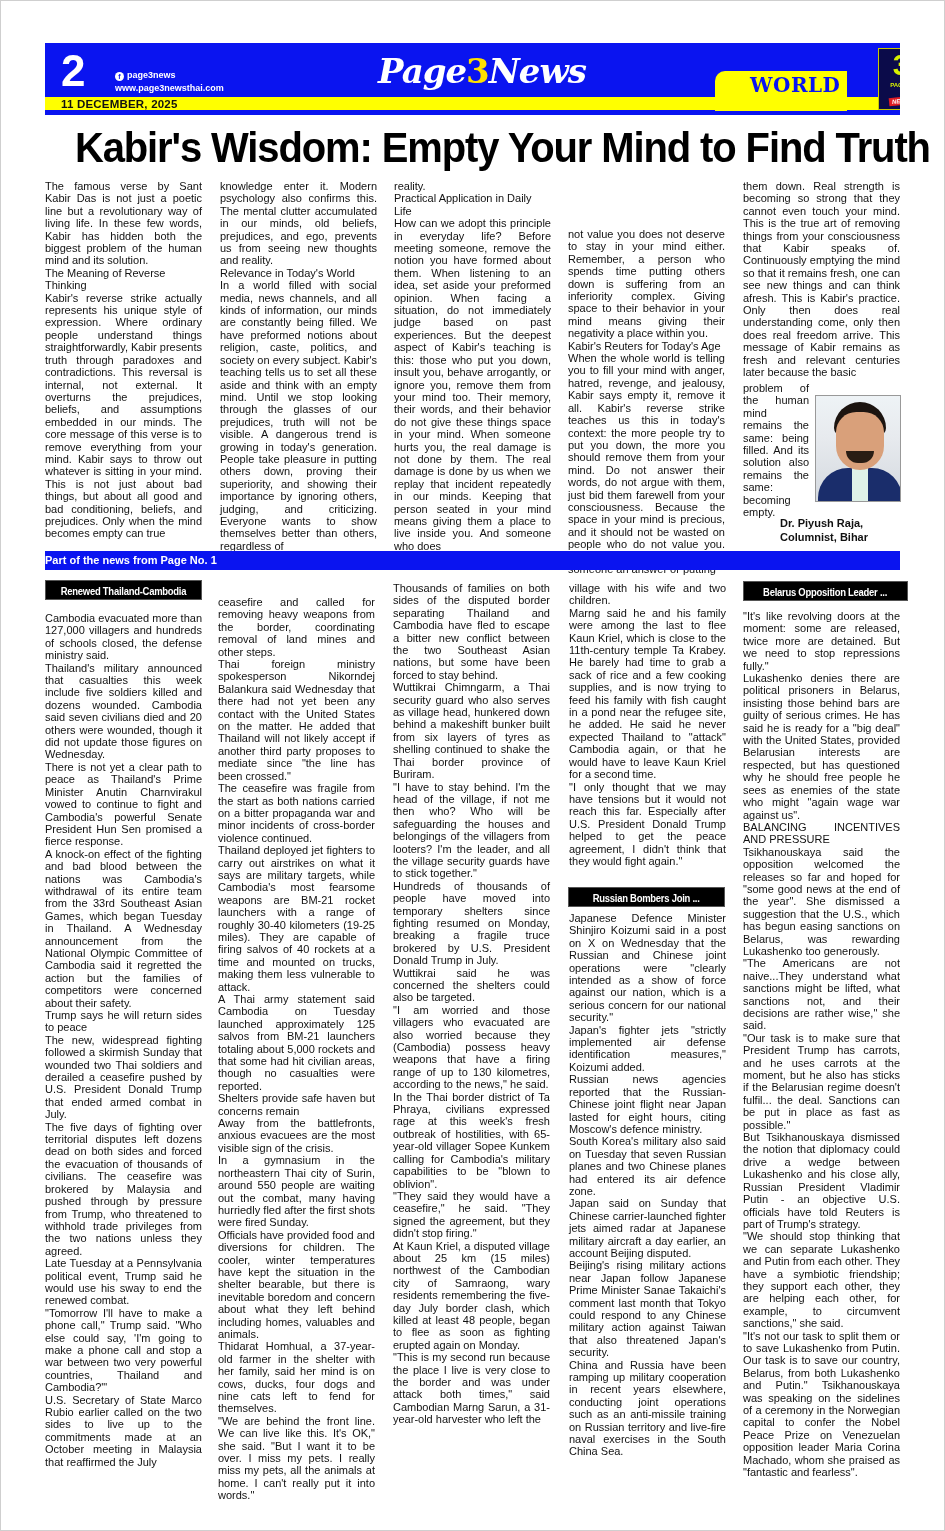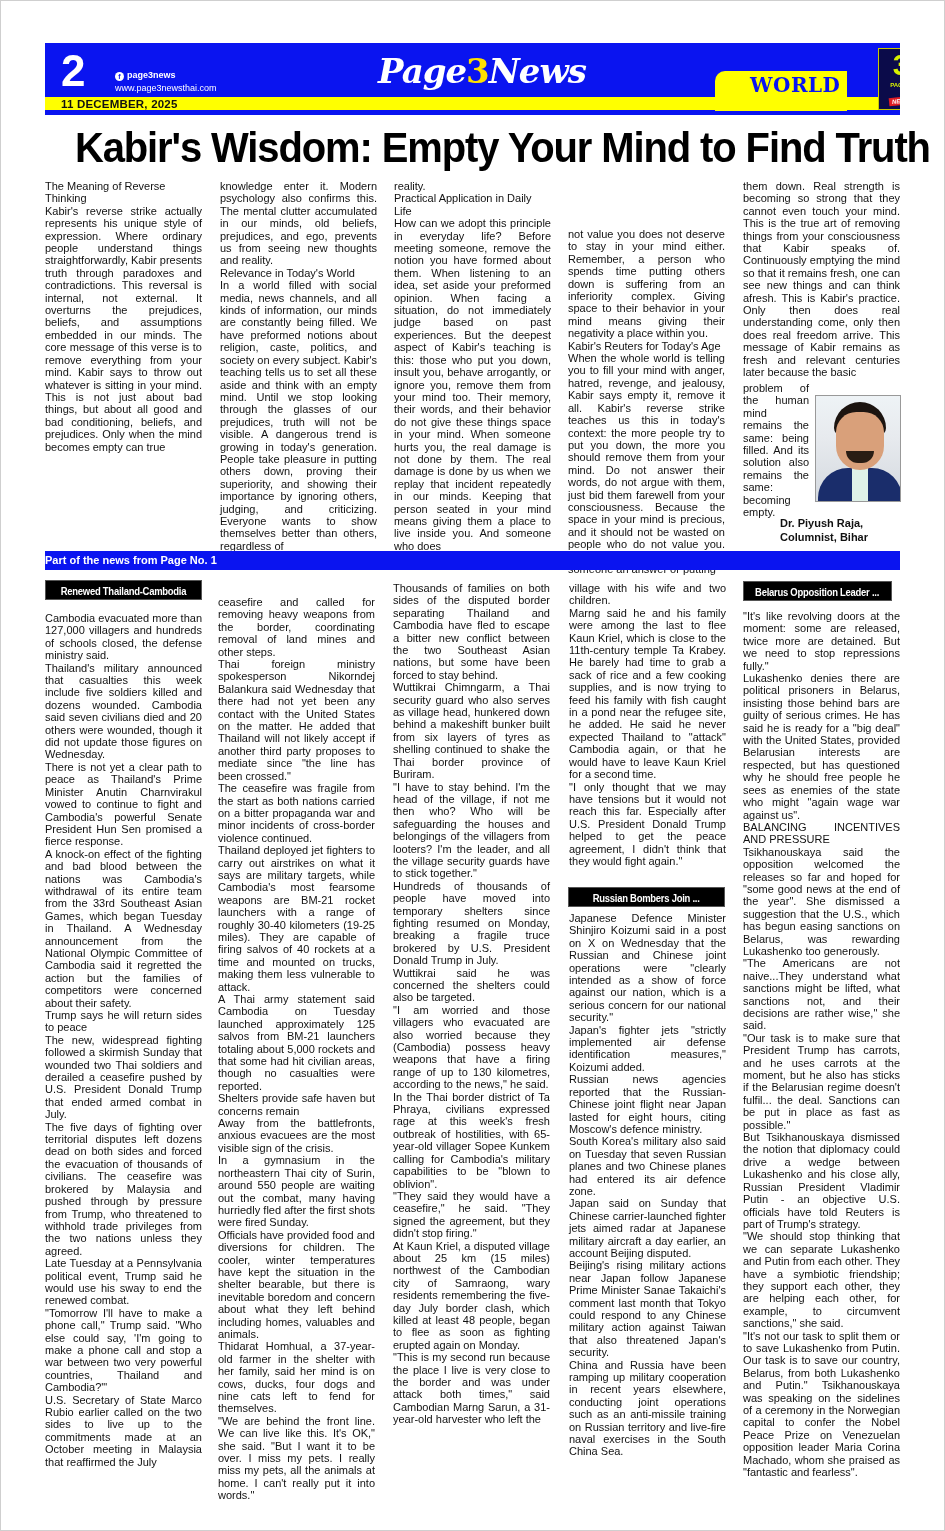--- a/index.html
+++ b/index.html
@@ -7,21 +7,21 @@
   body { position: relative; font-family: "Liberation Sans", sans-serif; color: #111; }
   .page-border { position: absolute; left: 0; top: 0; width: 945px; height: 1531px; border: 1px solid #cfcfcf; pointer-events: none; }
 
   
   .masthead { position: absolute; left: 45px; top: 43px; width: 855px; height: 72px; background: #0a14f0; overflow: hidden; }
   .mh-yellow-bottom { position: absolute; left: 0; top: 54px; width: 855px; height: 13px; background: #ffff00; }
   .world-tab { position: absolute; left: 670px; top: 28px; width: 132px; height: 40px; background: #ffff00; border-top-left-radius: 10px; }
   .page-num { position: absolute; left: 16px; top: 4px; font-size: 44px; font-weight: bold; color: #fff; line-height: 48px; }
   .mh-social { position: absolute; left: 70px; top: 26px; font-size: 9px; font-weight: bold; color: #fff; line-height: 12px; }
   .mh-social .glyph { display: inline-block; width: 9px; height: 9px; border-radius: 50%; background: #fff; color: #0a14f0; font-size: 7px; text-align: center; line-height: 9px; margin-right: 3px; vertical-align: -1px; }
-  .mh-url { position: absolute; left: 70px; top: 40px; font-size: 9px; font-weight: normal; color: #fff; }
+  .mh-url { position: absolute; left: 70px; top: 40px; font-size: 9px; font-weight: bold; color: #fff; }
   .mh-date { position: absolute; left: 16px; top: 55px; font-size: 11.5px; font-weight: bold; color: #111; line-height: 12px; letter-spacing: 0.2px; }
   .logo { position: absolute; left: 333px; top: 8px; font-family: "DejaVu Serif", serif; font-weight: bold; font-size: 34px; color: #fff; letter-spacing: -1px; line-height: 40px; font-style: italic; }
   .logo .three { color: #ffe000; font-style: normal; }
   .world-label { position: absolute; left: 705px; top: 30px; font-family: "DejaVu Serif", serif; font-weight: bold; font-size: 20px; color: #0a14f0; letter-spacing: 0.5px; }
   .badge { position: absolute; left: 833px; top: 5px; width: 46px; height: 62px; background: #0b0b4a; border: 1px solid #c9c900; text-align: center; }
   .badge .b3 { font-size: 30px; font-weight: bold; color: #d7f000; line-height: 32px; }
   .badge .bp { font-size: 6px; font-weight: bold; color: #d7f000; line-height: 8px; }
   .badge .bn { display: inline-block; background: #e01c24; color: #fff; font-size: 6px; font-weight: bold; font-style: italic; padding: 1px 3px; transform: rotate(-6deg); margin-top: 2px; }
 
   
@@ -45,21 +45,21 @@
   .photo .shirt { position: absolute; left: 36px; top: 72px; width: 16px; height: 36px; background: #dff1e8; }
   .byline { position: absolute; left: 780px; top: 516px; width: 120px; text-align: left; font-size: 11px; font-weight: bold; line-height: 14px; }
 
   
   .cont-bar { position: absolute; left: 45px; top: 551px; width: 855px; height: 19px; background: #0a14f0; color: #fff; font-size: 11px; font-weight: bold; line-height: 19px; text-align: left; }
 
   
   .sect { position: absolute; height: 20px; background: #000; color: #fff; font-size: 11px; font-weight: bold; line-height: 20px; text-align: center; transform-origin: left; letter-spacing: -0.3px; border: 1px solid #555; }
   .sect span { display: inline-block; transform: scaleX(0.86); }
   .s-thai { left: 45px; top: 580px; width: 157px; }
-  .s-bel { left: 743px; top: 581px; width: 149px; text-decoration: underline; }
+  .s-bel { left: 743px; top: 581px; width: 165px; text-decoration: underline; }
   .s-rus { left: 568px; top: 887px; width: 157px; }
 
   .n1 { left: 45px; top: 612px; width: 157px; }
   .n2 { left: 218px; top: 596px; width: 157px; }
   .n3 { left: 393px; top: 582px; width: 157px; }
   .n4 { left: 569px; top: 582px; width: 157px; }
   .n4b { left: 569px; top: 912px; width: 157px; }
   .n5 { left: 743px; top: 610px; width: 157px; }
 </style>
 </head>
@@ -83,20 +83,21 @@
   <div class="badge">
     <div class="b3">3</div>
     <div class="bp">PAGE 3</div>
     <div class="bn">NEWS</div>
   </div>
 </div>
 
 <div class="headline">Kabir's Wisdom: Empty Your Mind to Find Truth</div>
 
 <div class="col a1">
+    <p>The famous verse by Sant Kabir Das is not just a poetic line but a revolutionary way of living life. In these few words, Kabir has hidden both the biggest problem of the human mind and its solution.</p>
     <p class="sub">The Meaning of Reverse Thinking</p>
     <p>Kabir's reverse strike actually represents his unique style of expression. Where ordinary people understand things straightforwardly, Kabir presents truth through paradoxes and contradictions. This reversal is internal, not external. It overturns the prejudices, beliefs, and assumptions embedded in our minds. The core message of this verse is to remove everything from your mind. Kabir says to throw out whatever is sitting in your mind. This is not just about bad things, but about all good and bad conditioning, beliefs, and prejudices. Only when the mind becomes empty can true</p>
   </div>
 <div class="col a2">
     <p>knowledge enter it. Modern psychology also confirms this. The mental clutter accumulated in our minds, old beliefs, prejudices, and ego, prevents us from seeing new thoughts and reality.</p>
     <p class="sub">Relevance in Today's World</p>
     <p>In a world filled with social media, news channels, and all kinds of information, our minds are constantly being filled. We have preformed notions about religion, caste, politics, and society on every subject. Kabir's teaching tells us to set all these aside and think with an empty mind. Until we stop looking through the glasses of our prejudices, truth will not be visible. A dangerous trend is growing in today's generation. People take pleasure in putting others down, proving their superiority, and showing their importance by ignoring others, judging, and criticizing. Everyone wants to show themselves better than others, regardless of</p>
   </div>
 <div class="col a3">
     <p>reality.</p>

